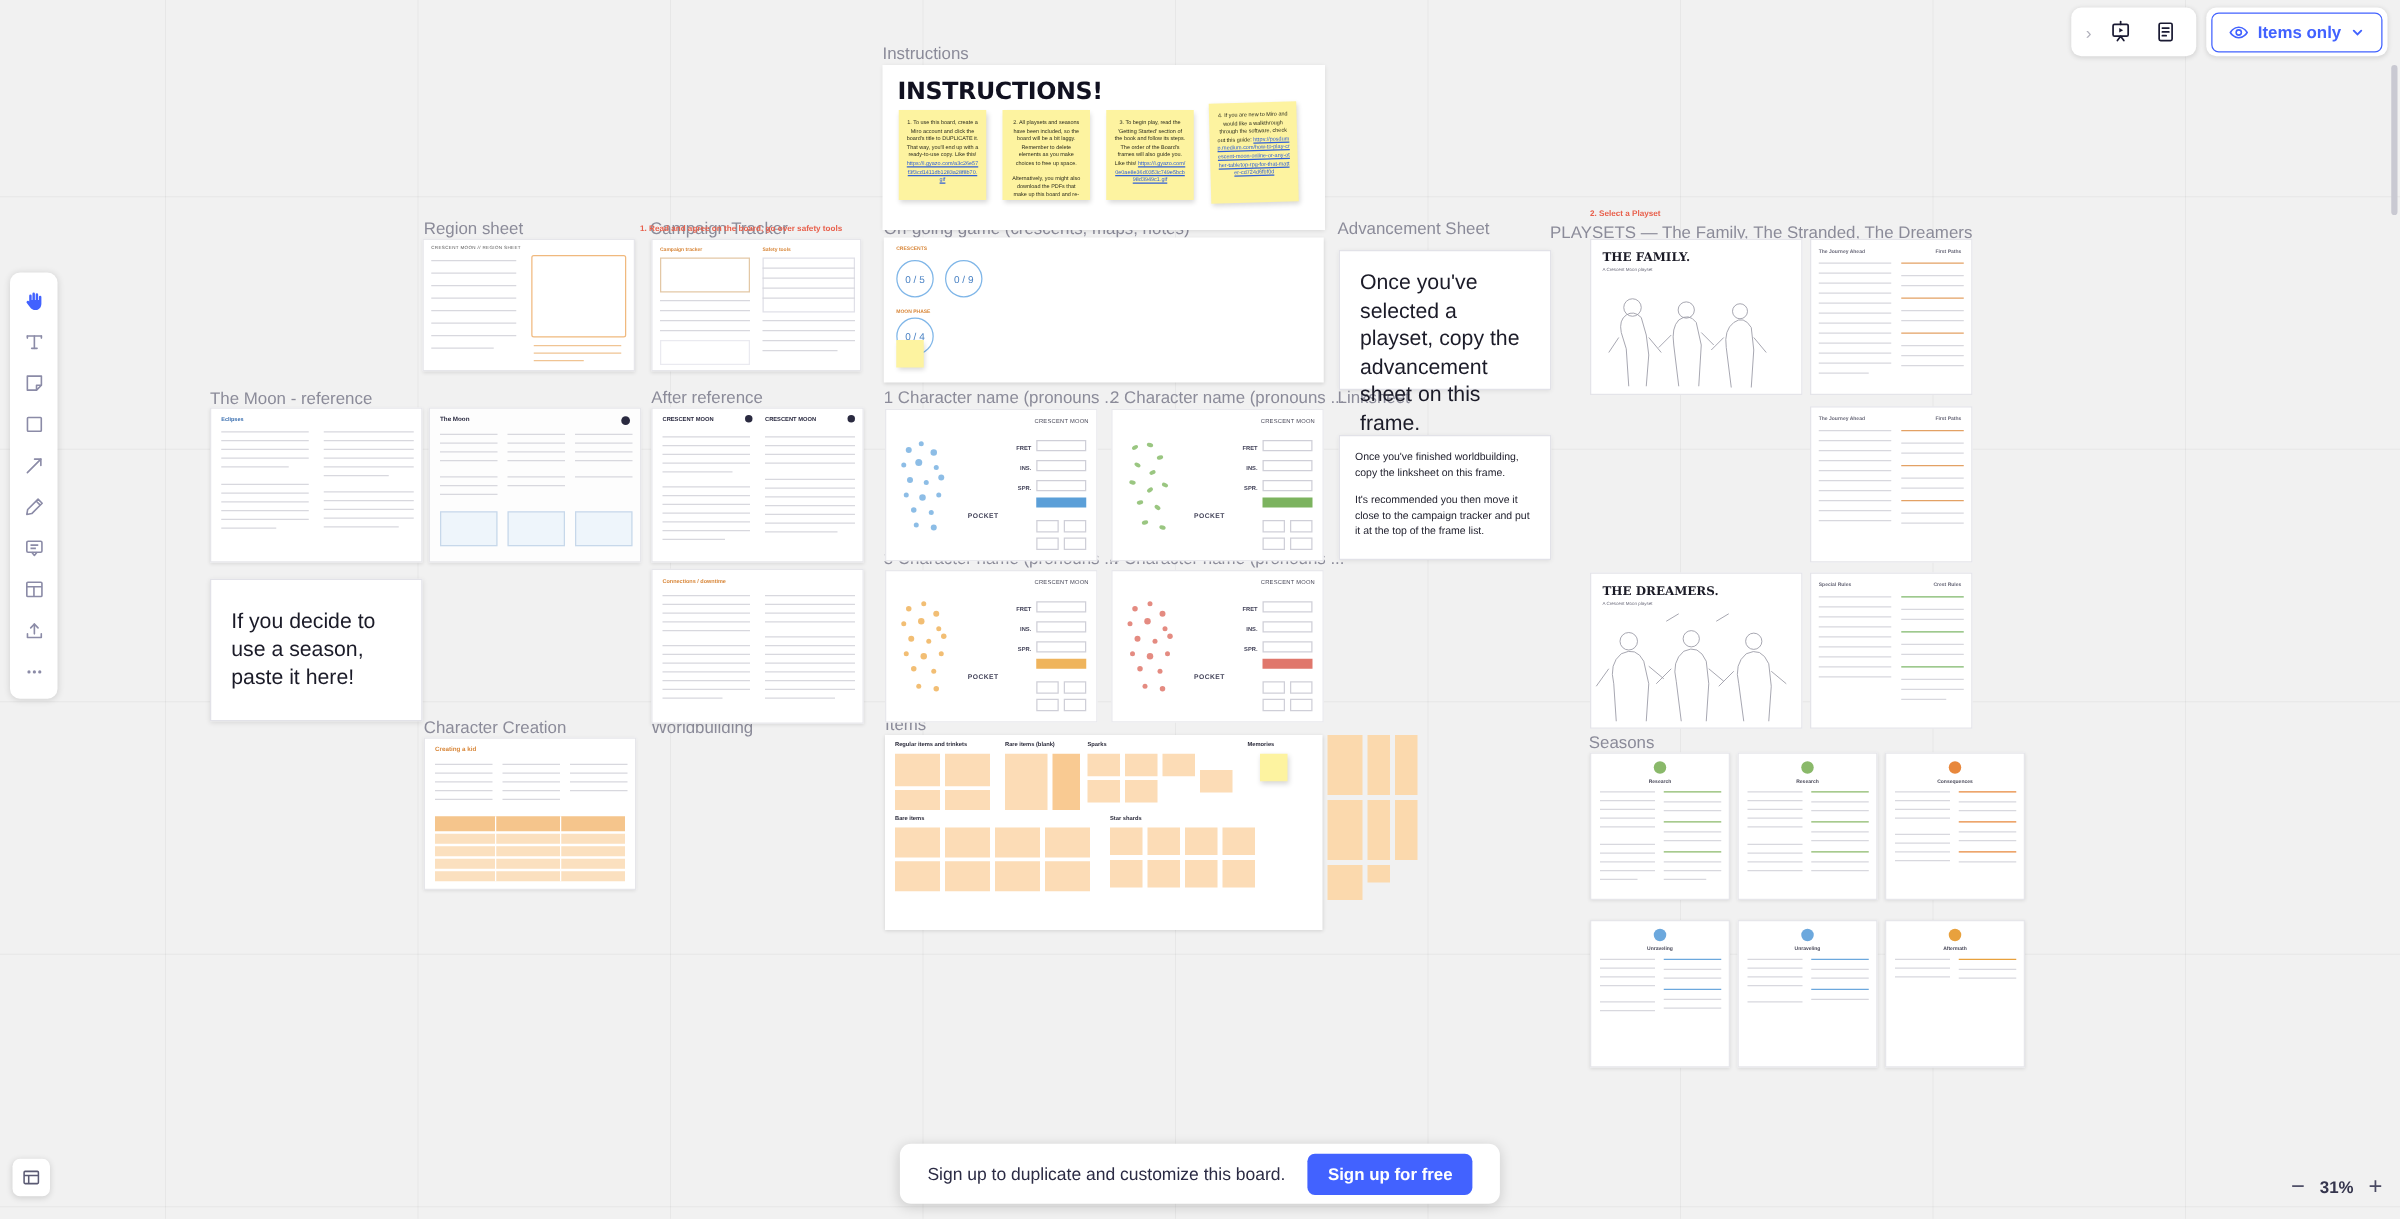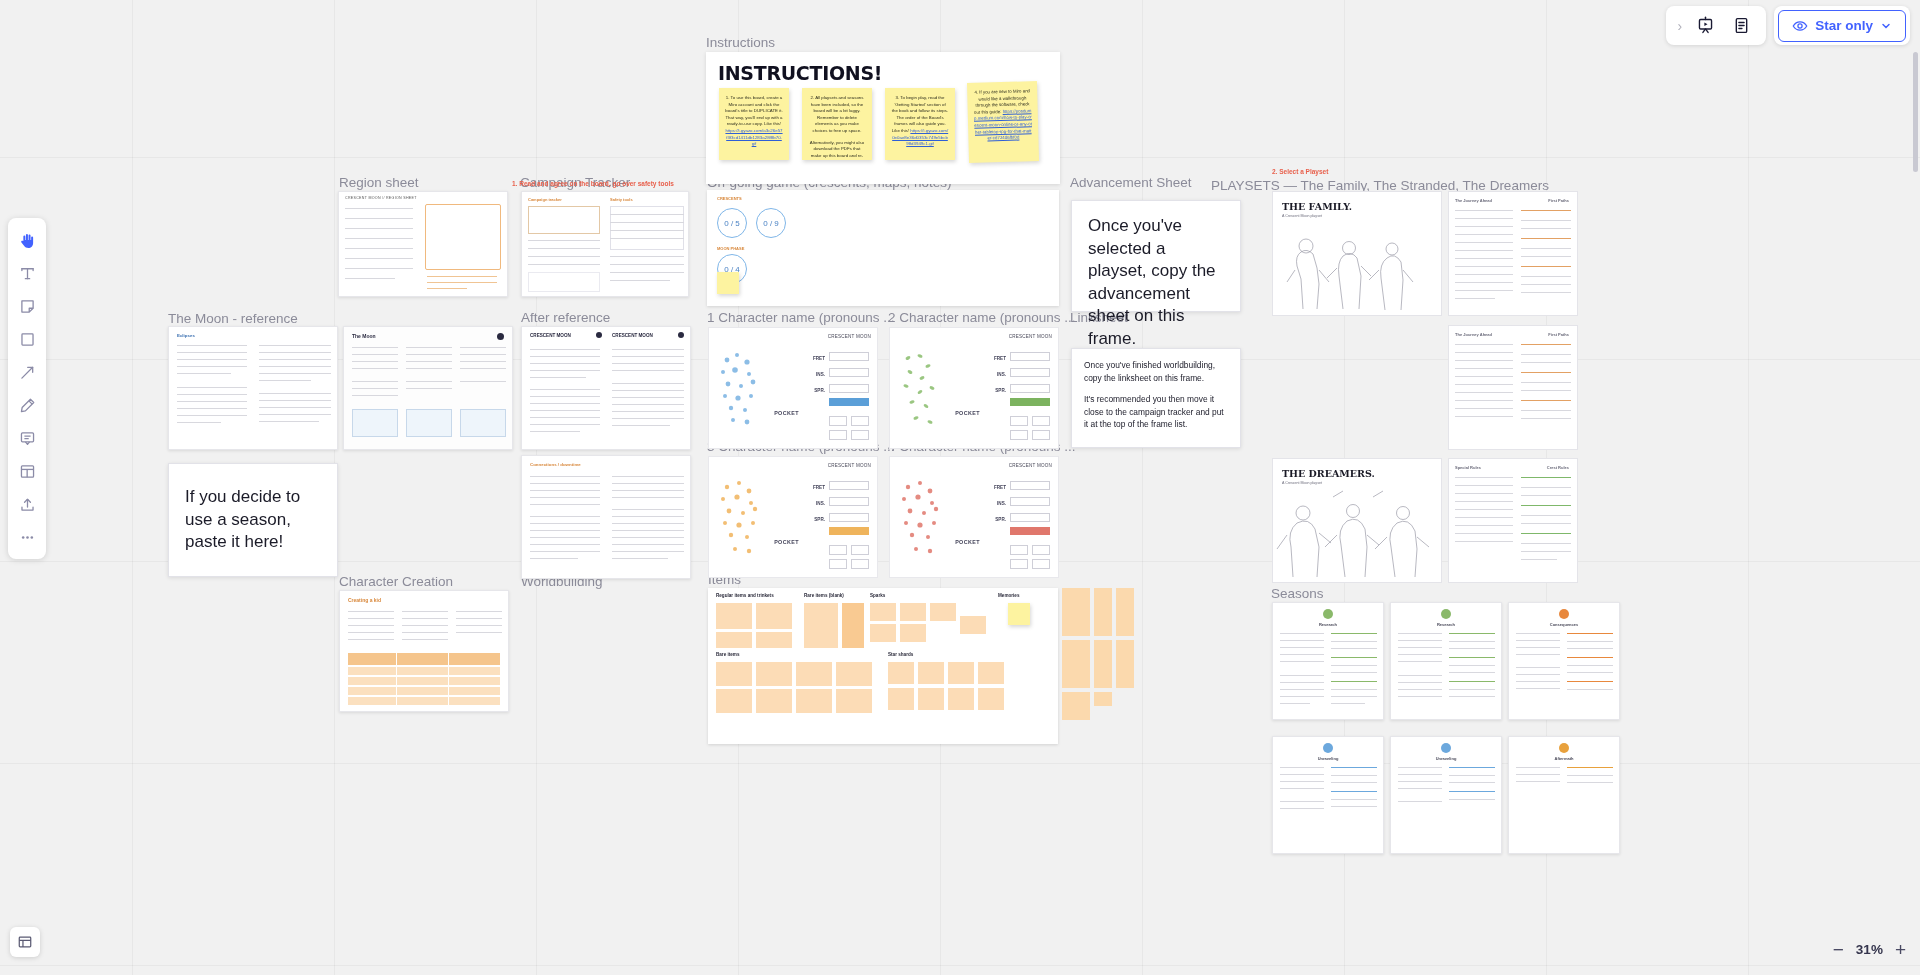--- a/index.html
+++ b/index.html
@@ -180,21 +180,21 @@
 </head>
 <body>
 
 <div id="board">
 
   <div class="frame-label" style="left:706px; top:35px;">Instructions</div>
   <div class="frame-label" style="left:339px; top:175px;">Region sheet</div>
   <div class="frame-label" style="left:520px; top:175px;">Campaign Tracker</div>
   <div class="frame-label" style="left:707px; top:175px;">On-going game (crescents, maps, notes)</div>
   <div class="frame-label" style="left:1070px;top:175px;">Advancement Sheet</div>
-  <div class="frame-label" style="left:1211px;top:178px;">PLAYSETS — The Family, The Stranded, The Dreamers</div>
+  <div class="frame-label" style="left:1240px;top:178px;">PLAYSETS — The Family, The Stranded, The Dreamers</div>
   <div class="frame-label" style="left:168px; top:311px;">The Moon - reference</div>
   <div class="frame-label" style="left:521px; top:310px;">After reference</div>
   <div class="frame-label" style="left:707px; top:310px;">1 Character name (pronouns ...</div>
   <div class="frame-label" style="left:888px; top:310px;">2 Character name (pronouns ...</div>
   <div class="frame-label" style="left:1070px;top:310px;">Linksheet</div>
   <div class="frame-label" style="left:707px; top:439px;">3 Character name (pronouns ...</div>
   <div class="frame-label" style="left:888px; top:439px;">4 Character name (pronouns ...</div>
   <div class="frame-label" style="left:339px; top:574px;">Character Creation</div>
   <div class="frame-label" style="left:521px; top:574px;">Worldbuilding</div>
   <div class="frame-label" style="left:708px; top:572px;">Items</div>
@@ -889,21 +889,21 @@
           <path d="M8 7.5h6M8 11h6M8 14.5h3.5"></path>
         </svg>
       </div>
     </div>
     <div class="tr-group" style="padding:0 4px;">
       <div class="view-only-btn">
         <svg width="16" height="16" viewBox="0 0 20 20" fill="none" stroke="#4262ff" stroke-width="1.6">
           <path d="M1.6 10S4.6 4.8 10 4.8 18.4 10 18.4 10 15.4 15.2 10 15.2 1.6 10 1.6 10z"></path>
           <circle cx="10" cy="10" r="2.6"></circle>
         </svg>
-        <span>Star only</span>
+        <span>Items only</span>
         <svg width="12" height="12" viewBox="0 0 16 16" fill="none" stroke="#4262ff" stroke-width="2" stroke-linecap="round">
           <path d="M4 6l4 4 4-4"></path>
         </svg>
       </div>
     </div>
   </div>
 
   <div class="toolbar">
     <div class="tool active">
       <svg width="19" height="19" viewBox="0 0 22 22" fill="#4262ff">
@@ -973,20 +973,24 @@
   </div>
 
   <div class="mini-map-btn">
     <svg width="18" height="18" viewBox="0 0 22 22" fill="none" stroke="#5a5a73" stroke-width="1.5">
       <rect x="4" y="5" width="14" height="12" rx="1"></rect>
         <path d="M4 9h14"></path>
         <path d="M8.5 9v8"></path>
     </svg>
   </div>
 
+  <div class="signup-bar">
+    <div class="signup-text">Sign up to duplicate and customize this board.</div>
+    <button class="signup-btn">Sign up for free</button>
+  </div>
 
   <div class="zoom-ctl">
     <span class="zoom-btn">−</span>
     <span>31%</span>
     <span class="zoom-btn">+</span>
   </div>
 
 </div>
 
 </body></html>

